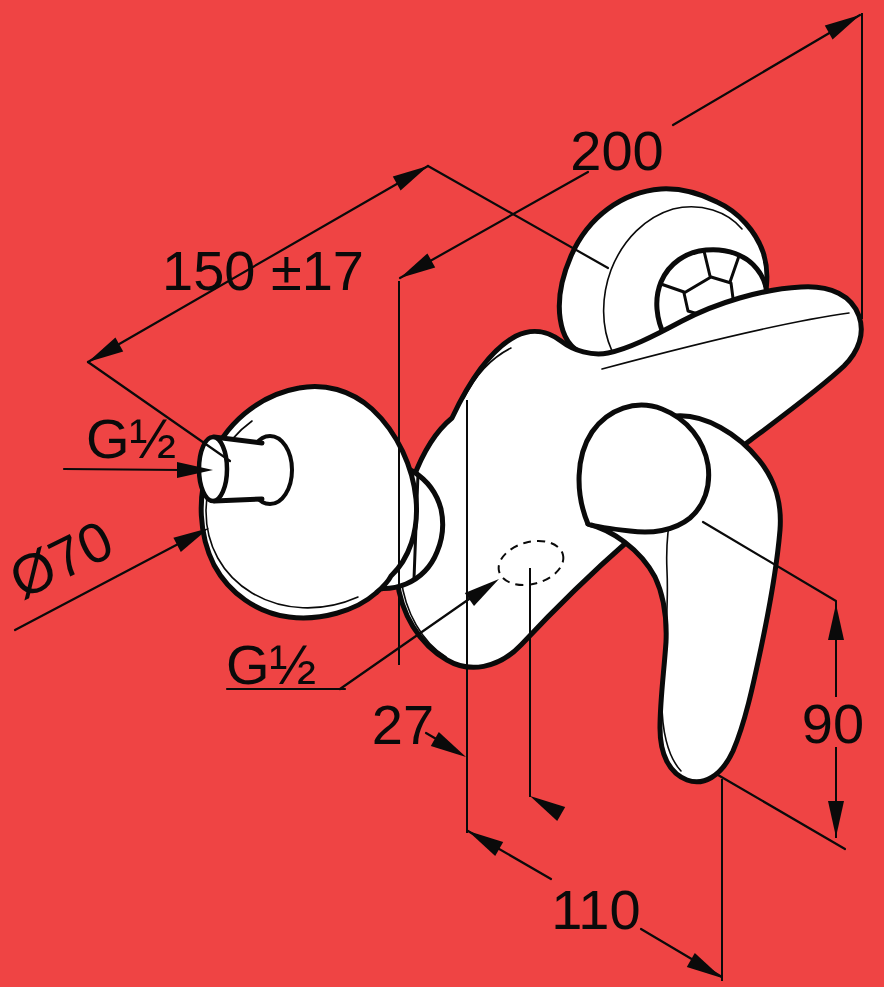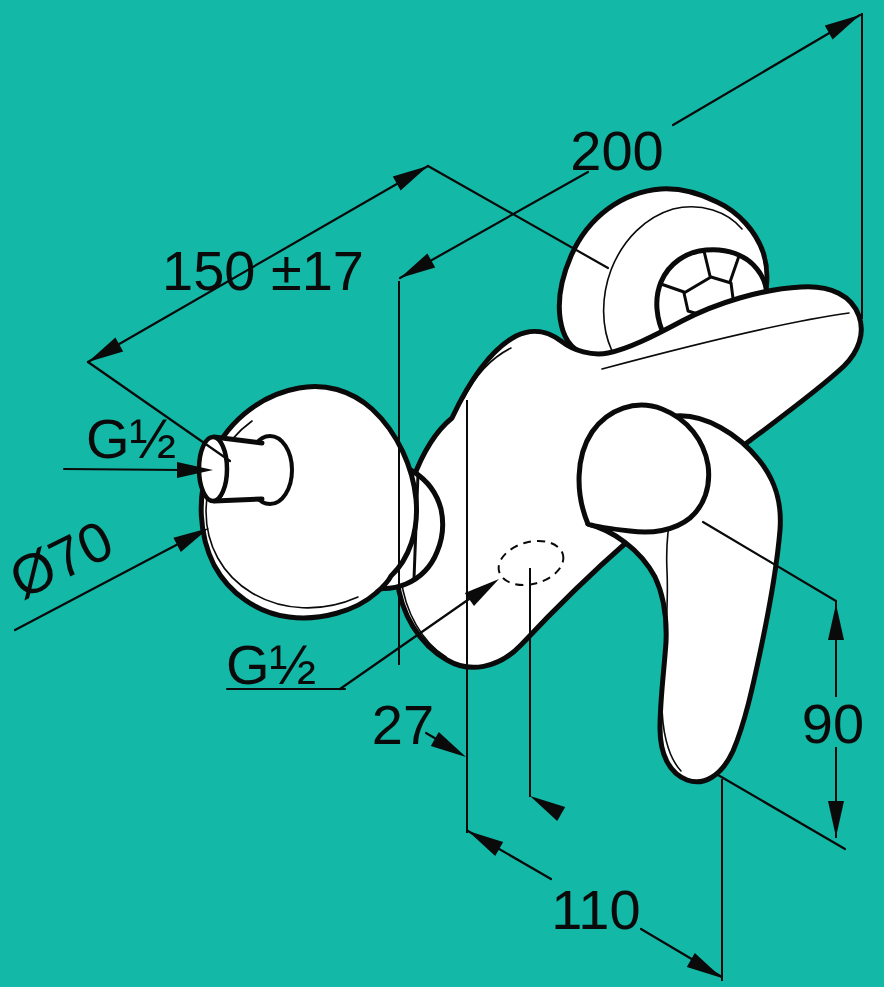--- a/index.html
+++ b/index.html
@@ -1,19 +1,19 @@
 <!DOCTYPE html>
 <html><head>
 <meta charset="utf-8">
 <style>
   html,body{margin:0;padding:0;background:#ffffff;}
   .stage{
     position:relative;
     width:884px;height:987px;
-    background:#14b8a6;
+    background:#ef4444;
     overflow:hidden;
     font-family:"Liberation Sans", sans-serif;
   }
   svg{display:block;width:884px;height:987px;}
   .outline{fill:#ffffff;stroke:#0a0a0a;stroke-width:5;stroke-linecap:round;stroke-linejoin:round;}
   .outline-nf{fill:none;stroke:#0a0a0a;stroke-width:5;stroke-linecap:round;stroke-linejoin:round;}
   .facet{fill:none;stroke:#0a0a0a;stroke-width:3;stroke-linecap:round;stroke-linejoin:round;}
   .thin{fill:none;stroke:#0a0a0a;stroke-width:1.6;stroke-linecap:round;}
   .dim{fill:none;stroke:#0a0a0a;stroke-width:2.2;stroke-linecap:round;}
   .ext{fill:none;stroke:#0a0a0a;stroke-width:2;stroke-linecap:butt;}

